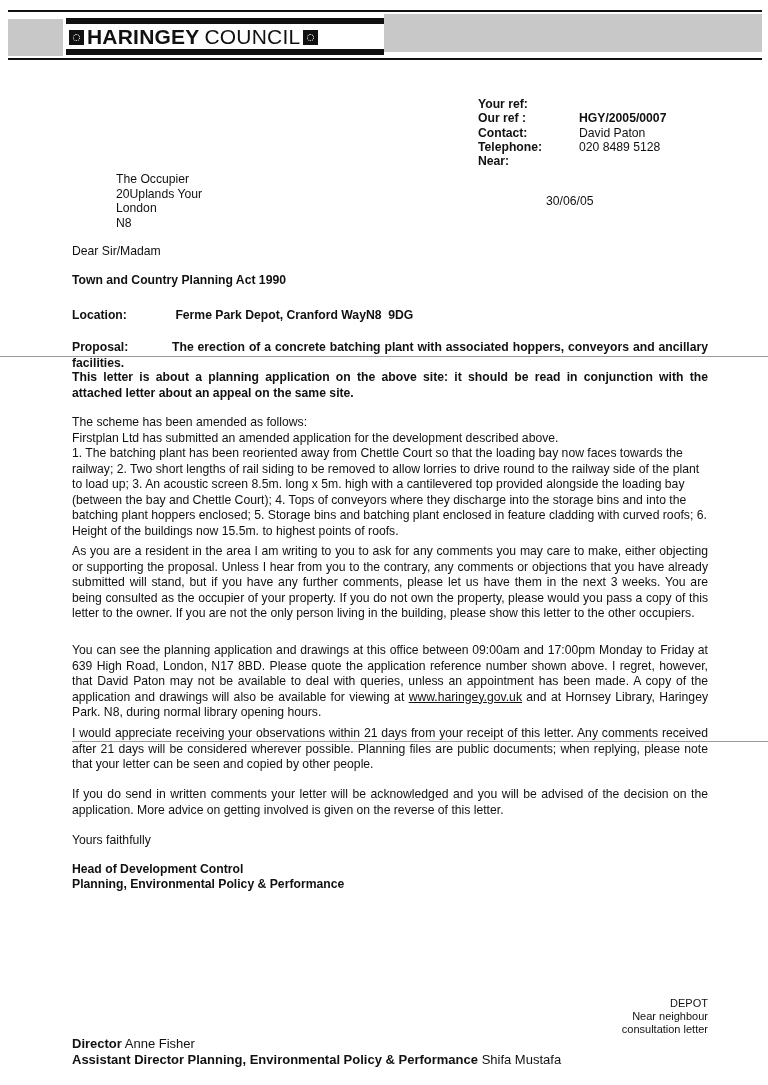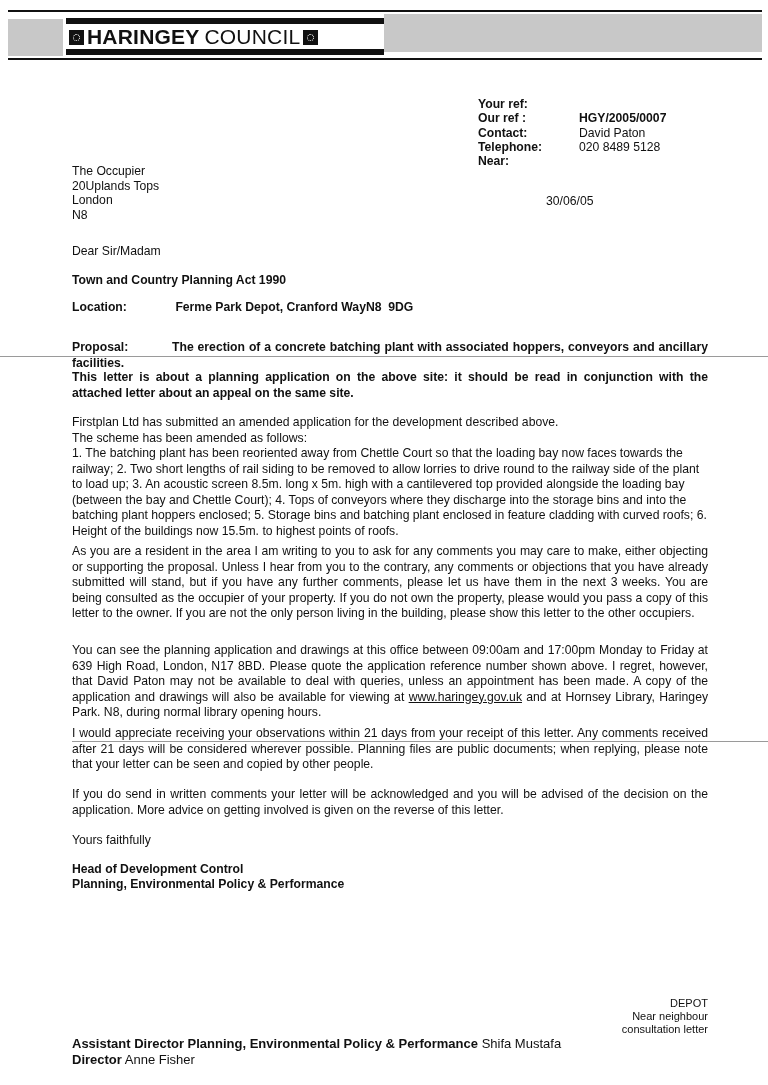--- a/index.html
+++ b/index.html
@@ -75,46 +75,46 @@
   <div class="row">
     <span class="lbl">Telephone:</span>
     <span class="val">020 8489 5128</span>
   </div>
   <div class="row">
     <span class="lbl">Near:</span>
     <span class="val date">30/06/05</span>
   </div>
 </div>
 
-<div class="para" style="top:164px; line-height:14.6px;">
+<div class="para" style="top:172px; line-height:14.6px;margin-left:44px;">
   <div>The Occupier</div>
-  <div>20Uplands Tops</div>
+  <div>20Uplands Your</div>
   <div>London</div>
   <div>N8</div>
 </div>
 
 <div class="para" style="top:244px;">Dear Sir/Madam</div>
 
 <div class="para b" style="top:273px;">Town and Country Planning Act 1990</div>
 
-<div class="para b nowrap" style="top:300px;">
+<div class="para b nowrap" style="top:308px;">
   <span style="display:inline-block; width:100px;">Location:</span>
   <span style="white-space:pre;">Ferme Park Depot, Cranford WayN8  9DG</span>
 </div>
 
 <div class="para b just" style="top:340px;">
   <span style="display:inline-block; width:100px;">Proposal:</span><span>The erection of a concrete batching plant with associated hoppers, conveyors and ancillary facilities.</span>
 </div>
 <div class="scanline" style="left:0; top:356px; width:768px;"></div>
 
 <div class="para b just" style="top:370px;">This letter is about a planning application on the above site: it should be read in conjunction with the attached letter about an appeal on the same site.</div>
 
 <div class="para" style="top:415px;">
+  <div>The scheme has been amended as follows:</div>
   <div>Firstplan Ltd has submitted an amended application for the development described above.</div>
-  <div>The scheme has been amended as follows:</div>
   <div>1. The batching plant has been reoriented away from Chettle Court so that the loading bay now faces towards the railway; 2. Two short lengths of rail siding to be removed to allow lorries to drive round to the railway side of the plant to load up; 3. An acoustic screen 8.5m. long x 5m. high with a cantilevered top provided alongside the loading bay (between the bay and Chettle Court); 4. Tops of conveyors where they discharge into the storage bins and into the batching plant hoppers enclosed; 5. Storage bins and batching plant enclosed in feature cladding with curved roofs; 6. Height of the buildings now 15.5m. to highest points of roofs.</div>
 </div>
 
 <div class="para just" style="top:544px;">As you are a resident in the area I am writing to you to ask for any comments you may care to make, either objecting or supporting the proposal. Unless I hear from you to the contrary, any comments or objections that you have already submitted will stand, but if you have any further comments, please let us have them in the next 3 weeks. You are being consulted as the occupier of your property. If you do not own the property, please would you pass a copy of this letter to the owner. If you are not the only person living in the building, please show this letter to the other occupiers.</div>
 
 <div class="para just" style="top:643px;">
   <span>You can see the planning application and drawings at this office between 09:00am and 17:00pm Monday to Friday at 639 High Road, London, N17 8BD. Please quote the application reference number shown above. I regret, however, that David Paton may not be available to deal with queries, unless an appointment has been made. A copy of the application and drawings will also be available for viewing at </span><span class="link">www.haringey.gov.uk</span><span> and at Hornsey Library, Haringey Park. N8, during normal library opening hours.</span>
 </div>
 
 <div class="para just" style="top:726px;">I would appreciate receiving your observations within 21 days from your receipt of this letter.  Any comments received after 21 days will be considered wherever possible. Planning files are public documents; when replying, please note that your letter can be seen and copied by other people.</div>
@@ -130,20 +130,20 @@
 </div>
 
 <div class="abs right" style="right:60px; top:997px; font-size:11px; line-height:12.8px;">
   <div>DEPOT</div>
   <div>Near neighbour</div>
   <div>consultation letter</div>
 </div>
 
 <div class="abs nowrap" style="left:72px; top:1036px; font-size:13px; line-height:16px;">
   <div>
+    <span class="b">Director</span>
+    <span>Anne Fisher</span>
+  </div>
+  <div>
     <span class="b">Assistant Director Planning, Environmental Policy &amp; Performance</span>
     <span>Shifa Mustafa</span>
-  </div>
-  <div>
-    <span class="b">Director</span>
-    <span>Anne Fisher</span>
   </div>
 </div>
 
 </body></html>

